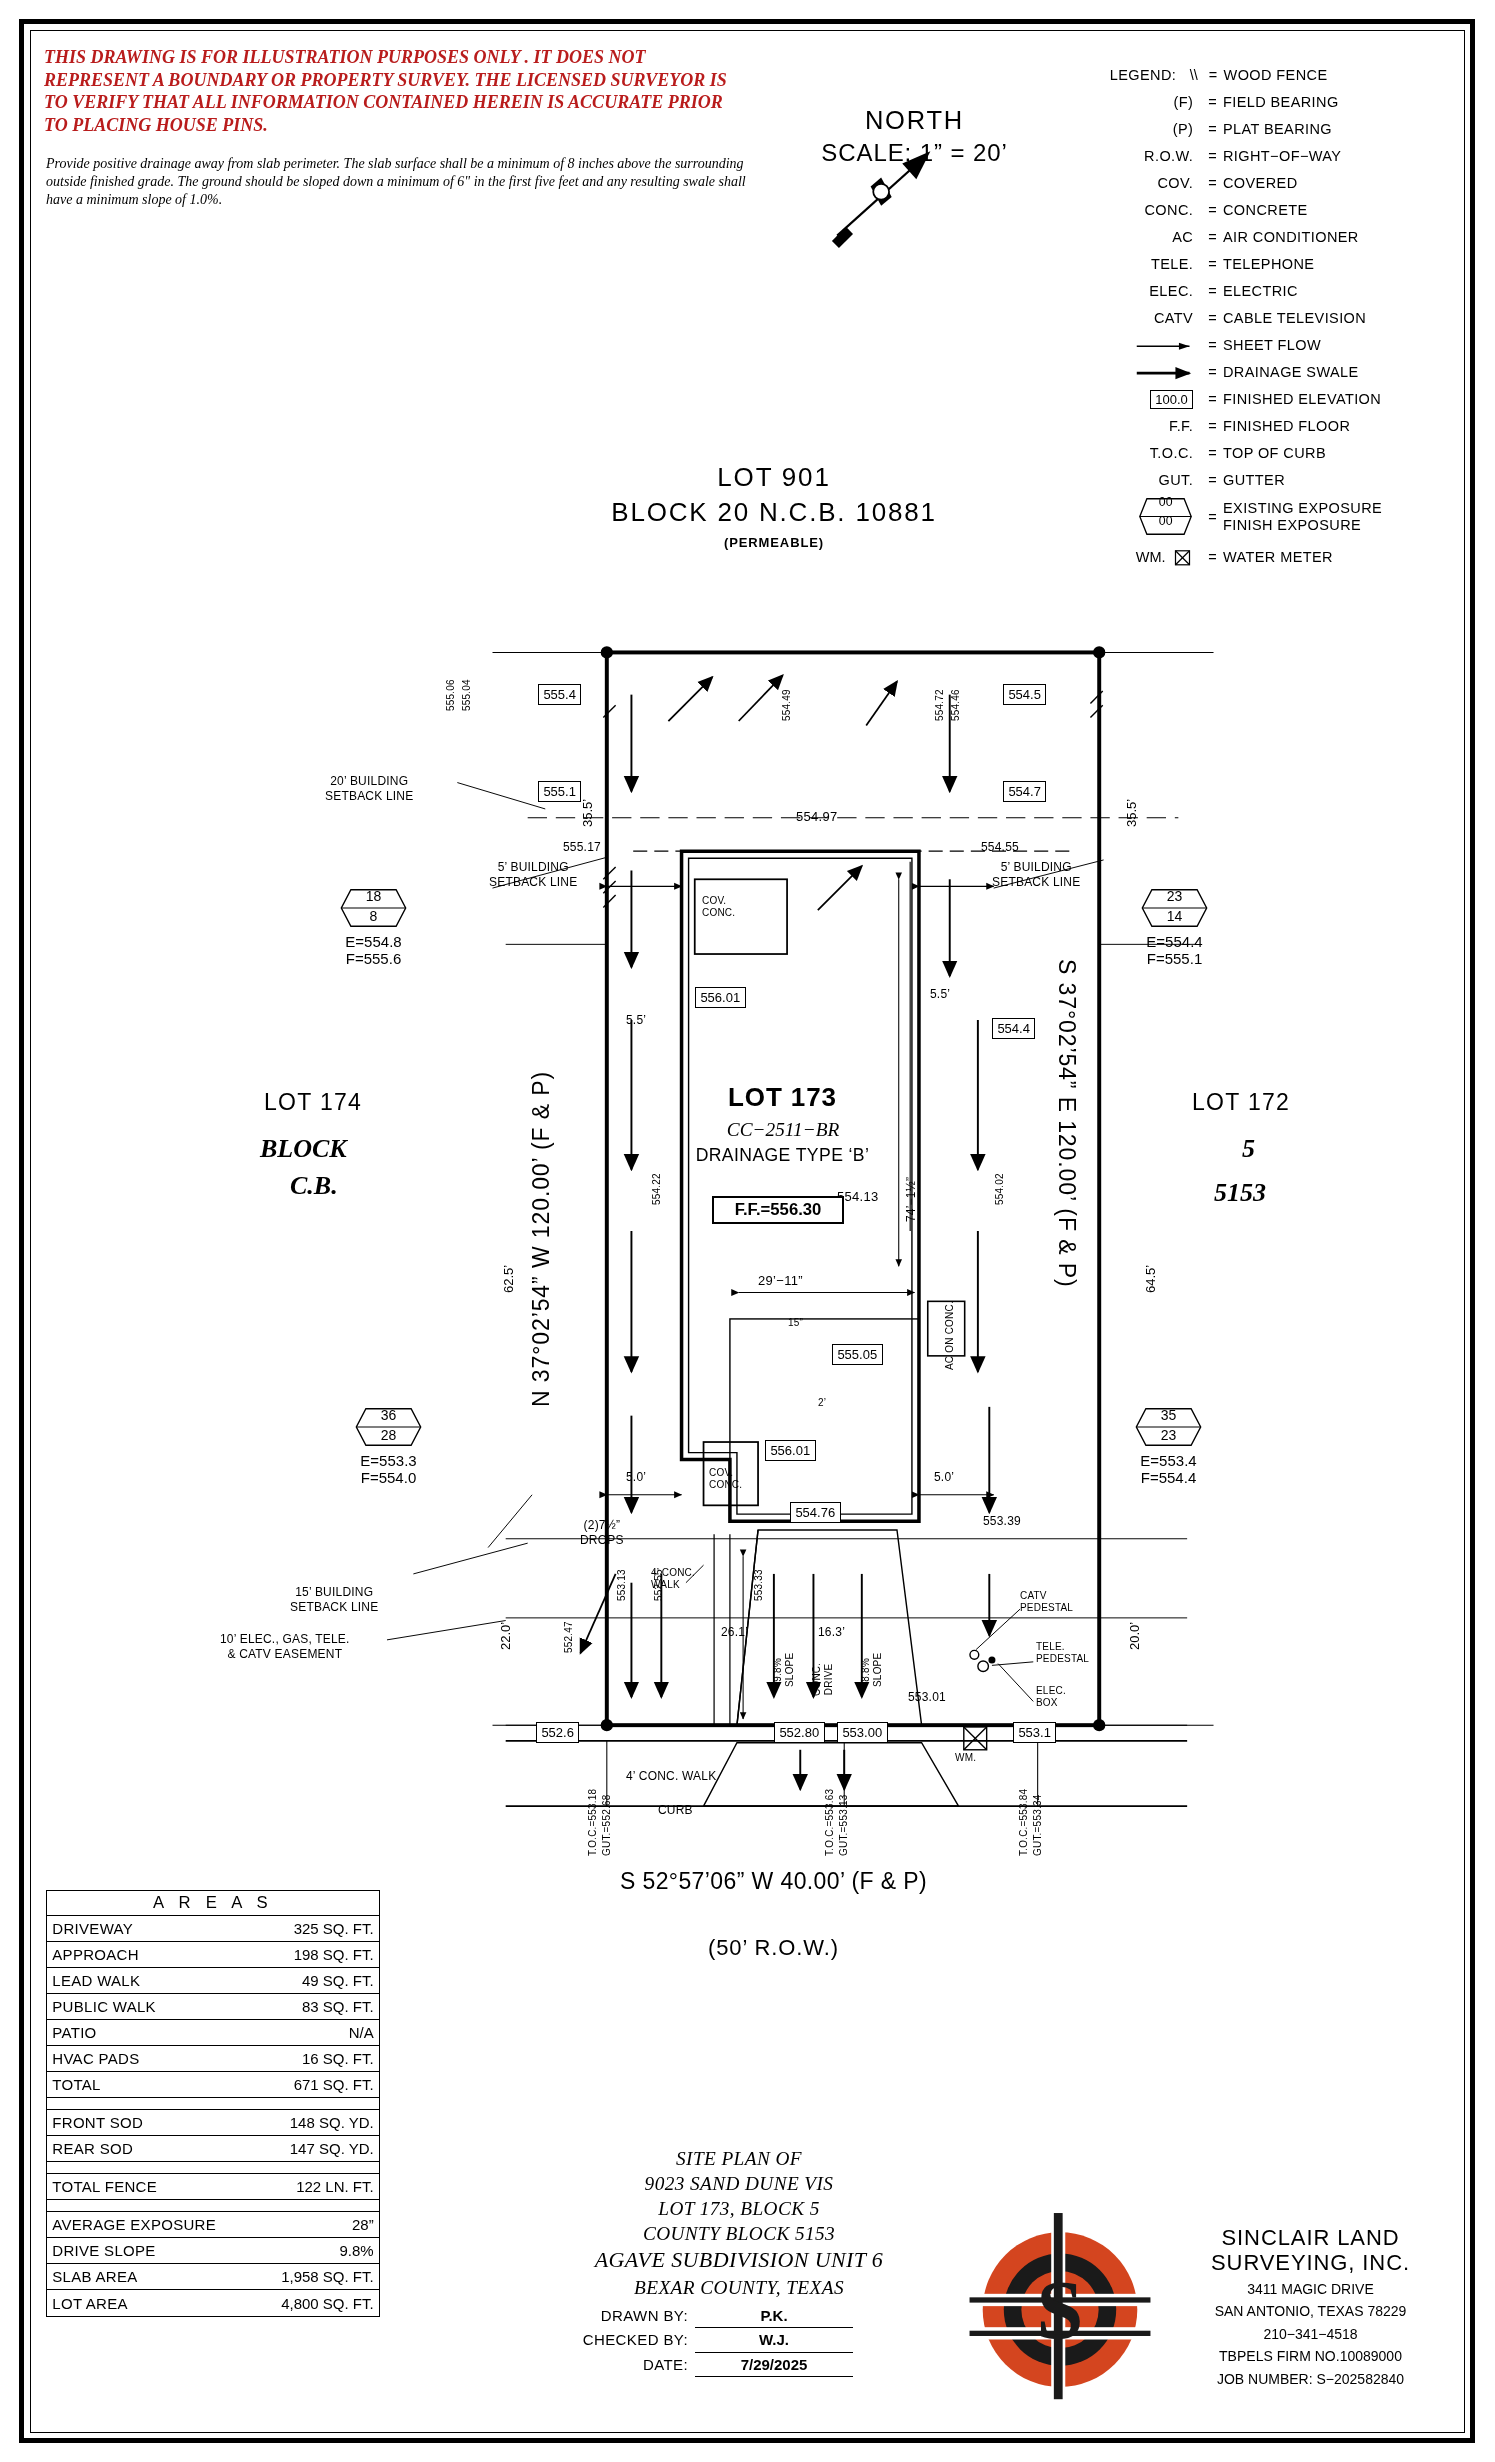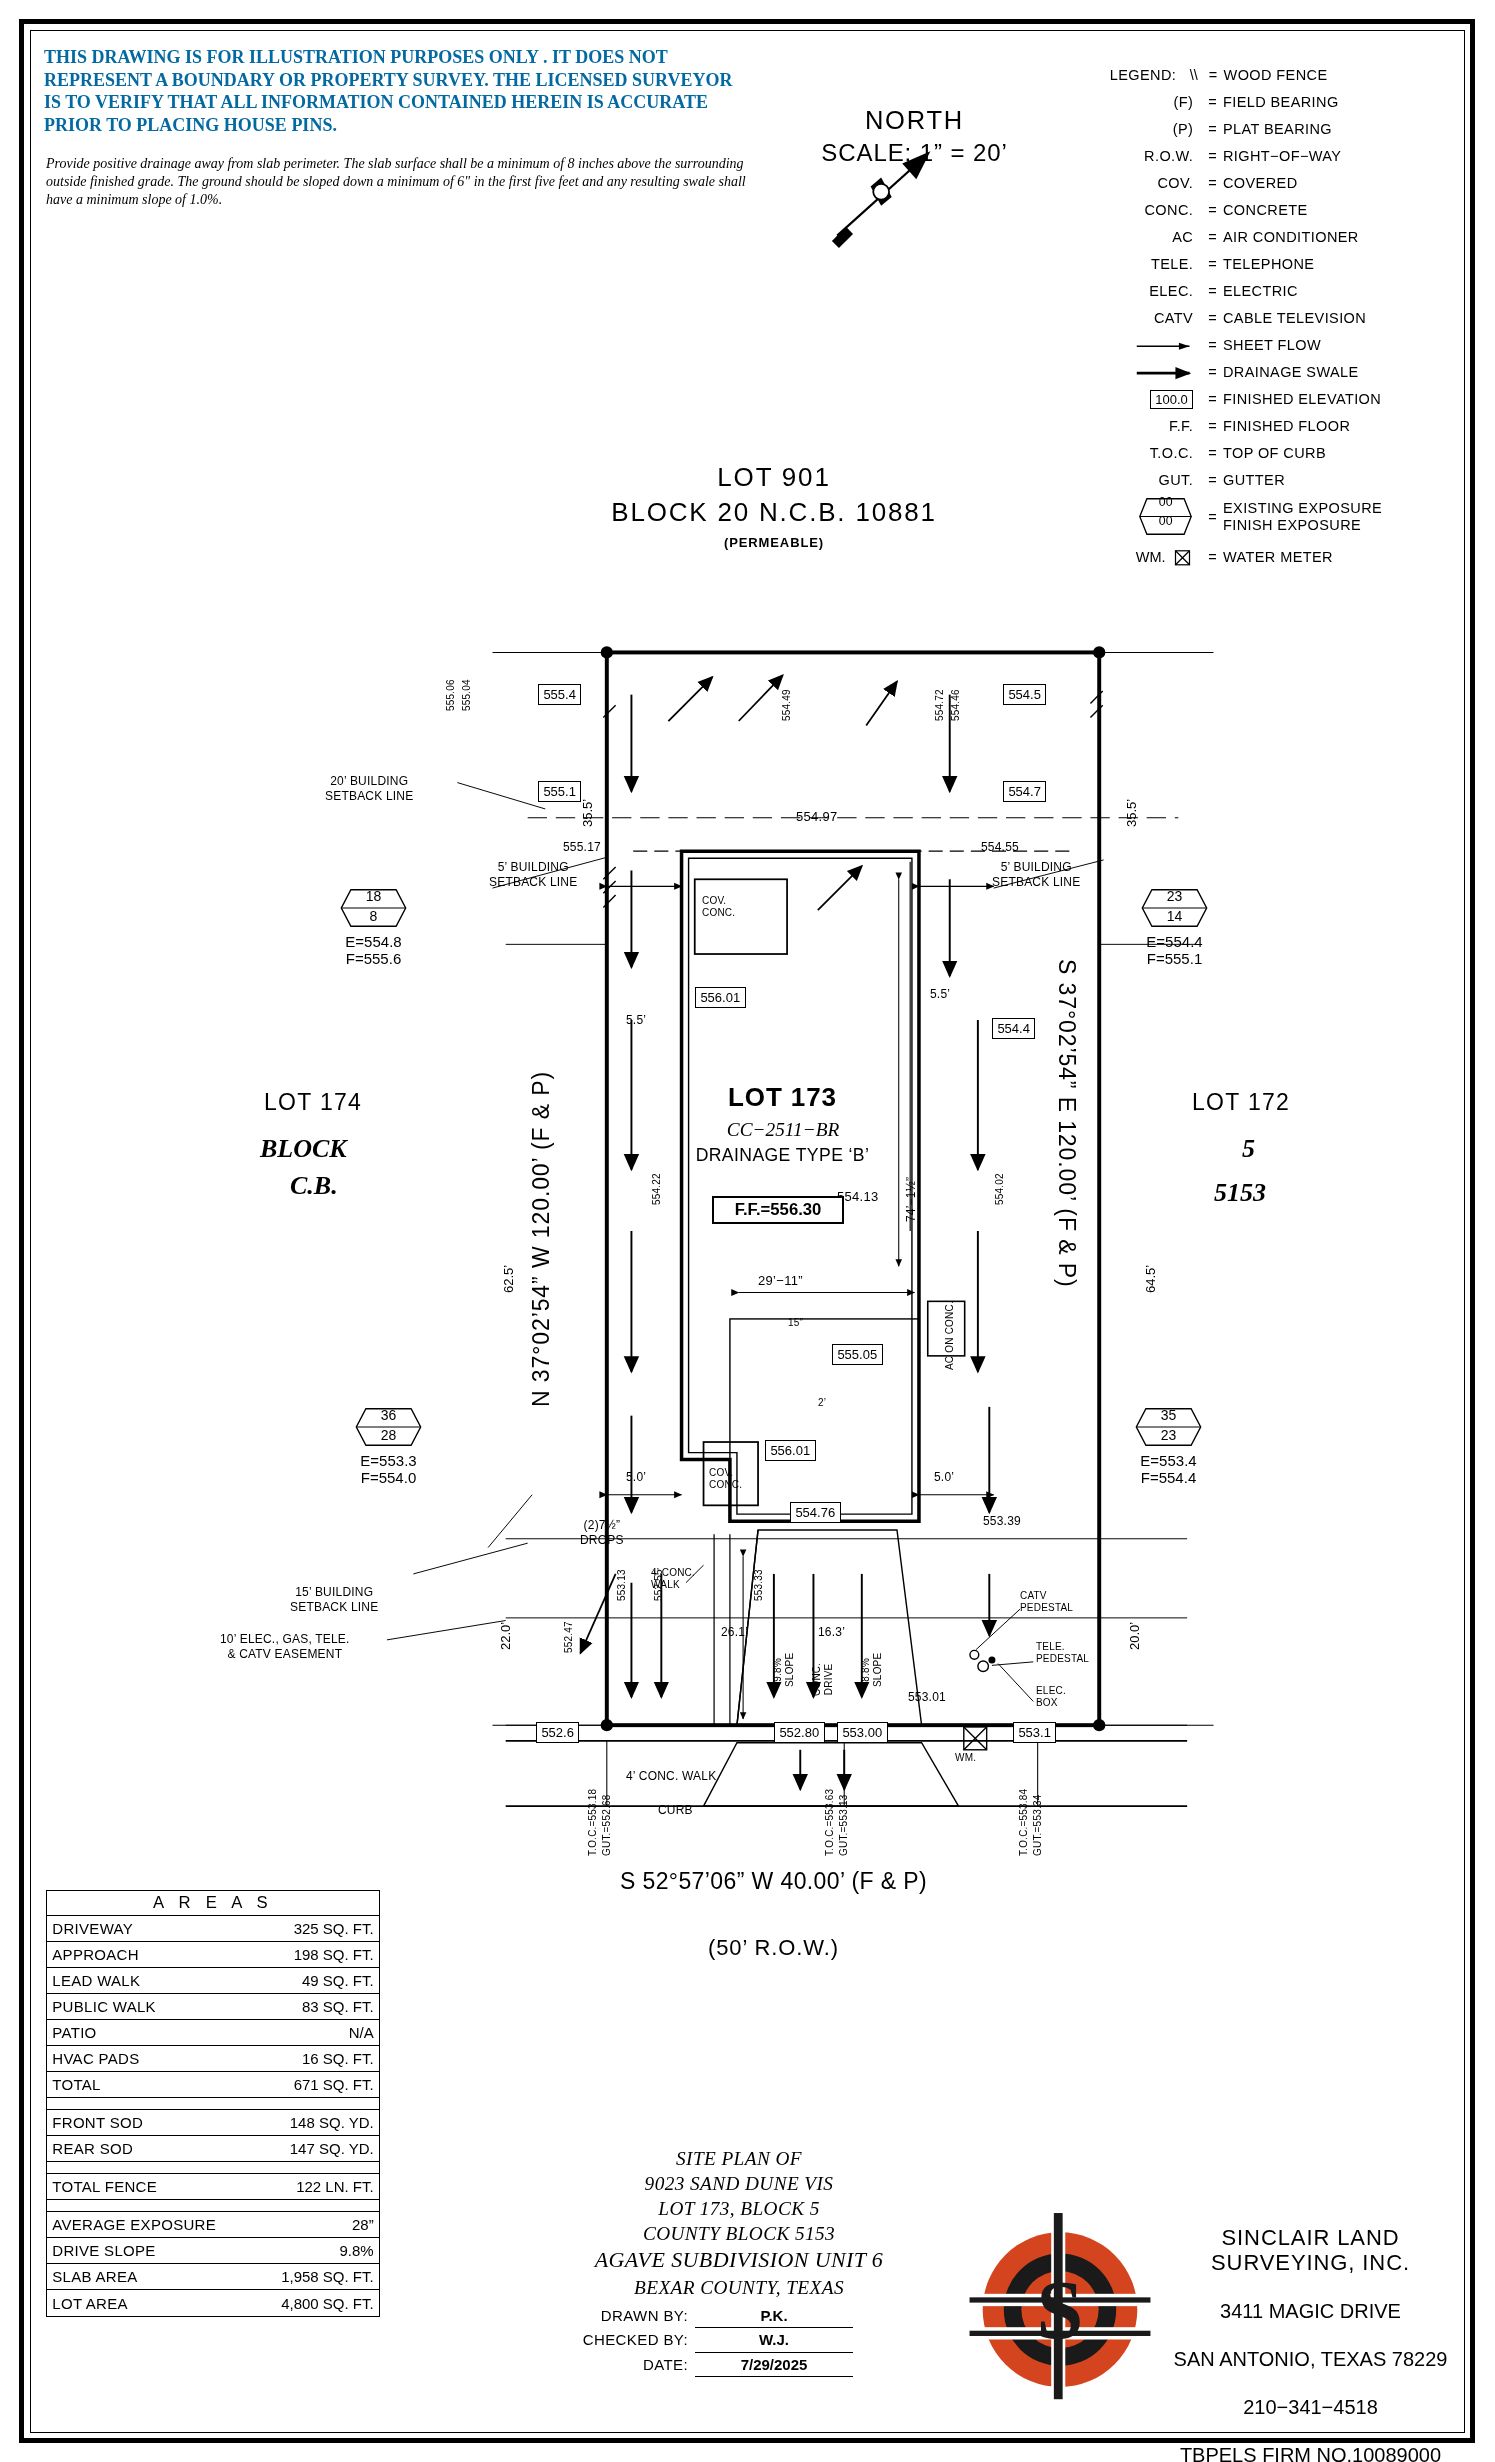--- a/index.html
+++ b/index.html
@@ -22,23 +22,23 @@
   .border-inner {
     position:absolute; left:30px; top:30px; width:1435px; height:2403px;
     border:1.8px solid #000;
   }
   .abs { position:absolute; }
 
   
   #disclaimer {
     left:44px; top:46px; width:695px;
     font-family:"Liberation Serif", serif;
-    font-weight:bold;
+    font-style:italic; font-weight:bold;
     font-size:18px; line-height:1.26;
-    color:#0369a1;
+    color:#b91c1c;
   }
   #drainage-note {
     left:46px; top:155px; width:704px;
     font-family:"Liberation Serif", serif;
     font-style:italic;
     font-size:14px; line-height:1.3;
     color:#000;
   }
 
   
@@ -117,21 +117,21 @@
     font-family:"Liberation Serif", serif; font-style:italic; font-weight:normal;
     font-size:19.3px; line-height:1.3; letter-spacing:0.4px;}
   #signoff { left:563px; top:2304px; width:290px; font-size:15px; line-height:1.55;}
   .sg-row { display:flex; }
   .sg-lbl { width:132px; text-align:right; padding-right:7px; letter-spacing:0.4px;}
   .sg-val { flex:1; border-bottom:1.3px solid #000; text-align:center; font-weight:bold;}
 
   
   #company { left:1170px; top:2225px; width:281px; text-align:center;}
   #company .cname { font-size:22px; letter-spacing:0.9px; line-height:1.15;}
-  #company .caddr { font-size:20px; line-height:1.25; margin-top:23px;}
+  #company .caddr { font-size:14px; line-height:1.25; margin-top:5px;}
   #logo { left:959px; top:2206px; width:202px; height:202px;}
 
   
   .ann { font-size:12px; letter-spacing:0.2px; white-space:nowrap; }
   .ann11 { font-size:10px; letter-spacing:0.2px; white-space:nowrap; }
   .ann15 { font-size:13px; letter-spacing:0.3px; white-space:nowrap; }
 
   svg.layer { position:absolute; left:0; top:0; width:1495px; height:2462px; pointer-events:none;}
 </style>
 </head>

